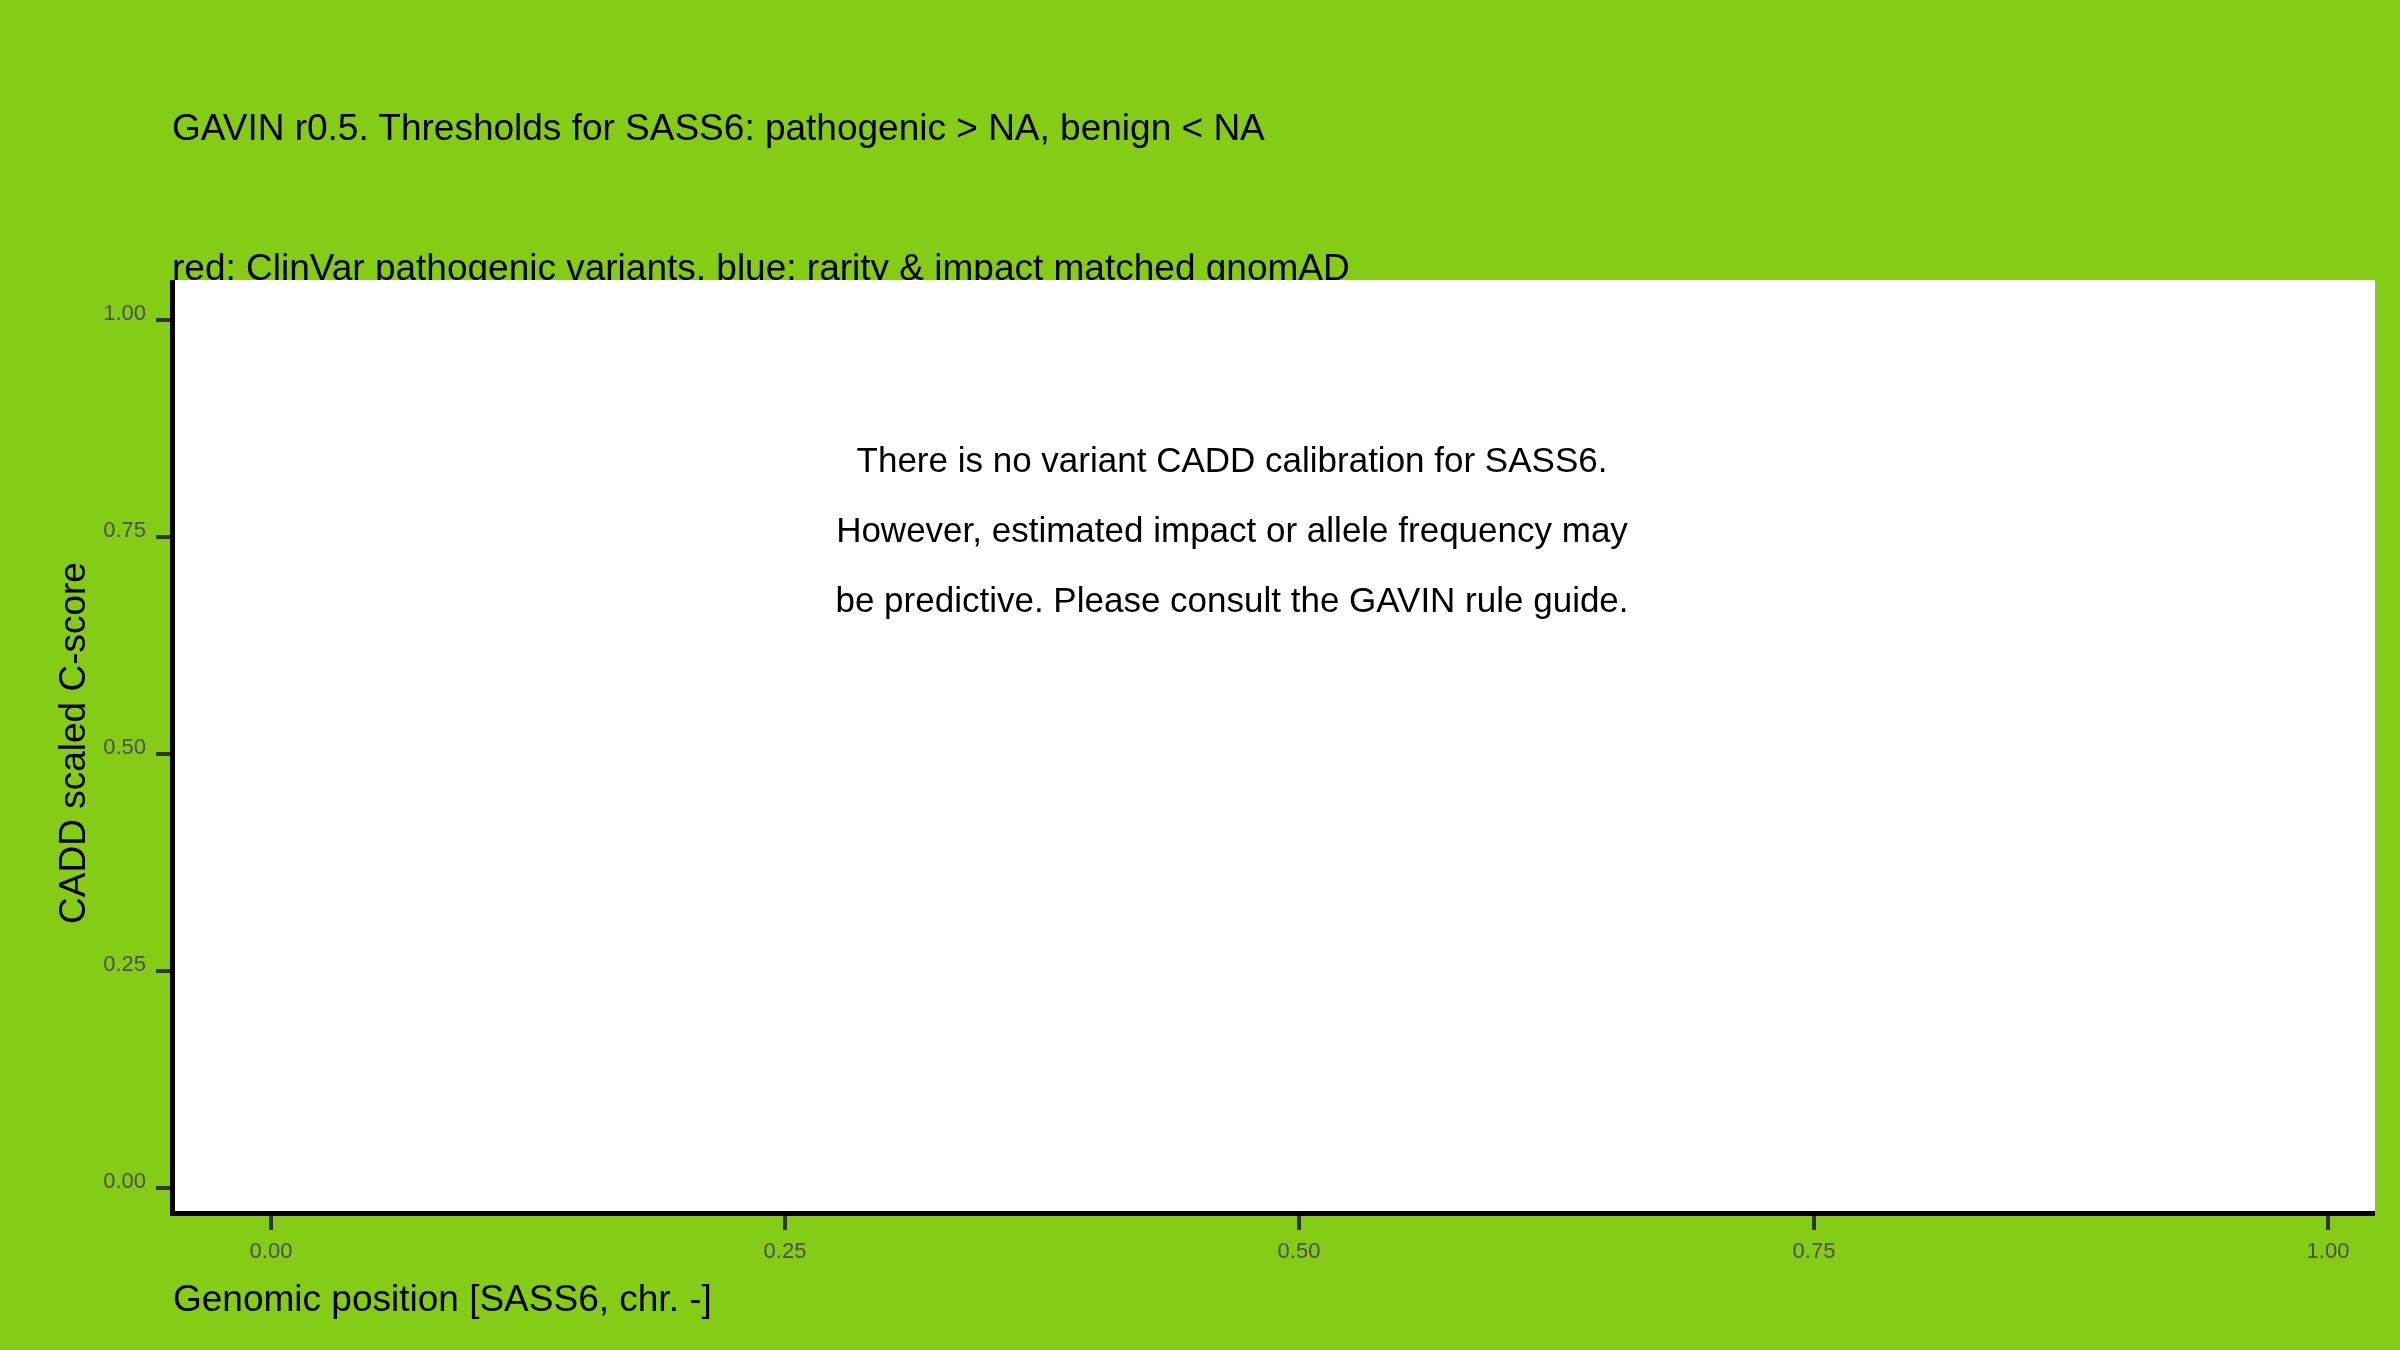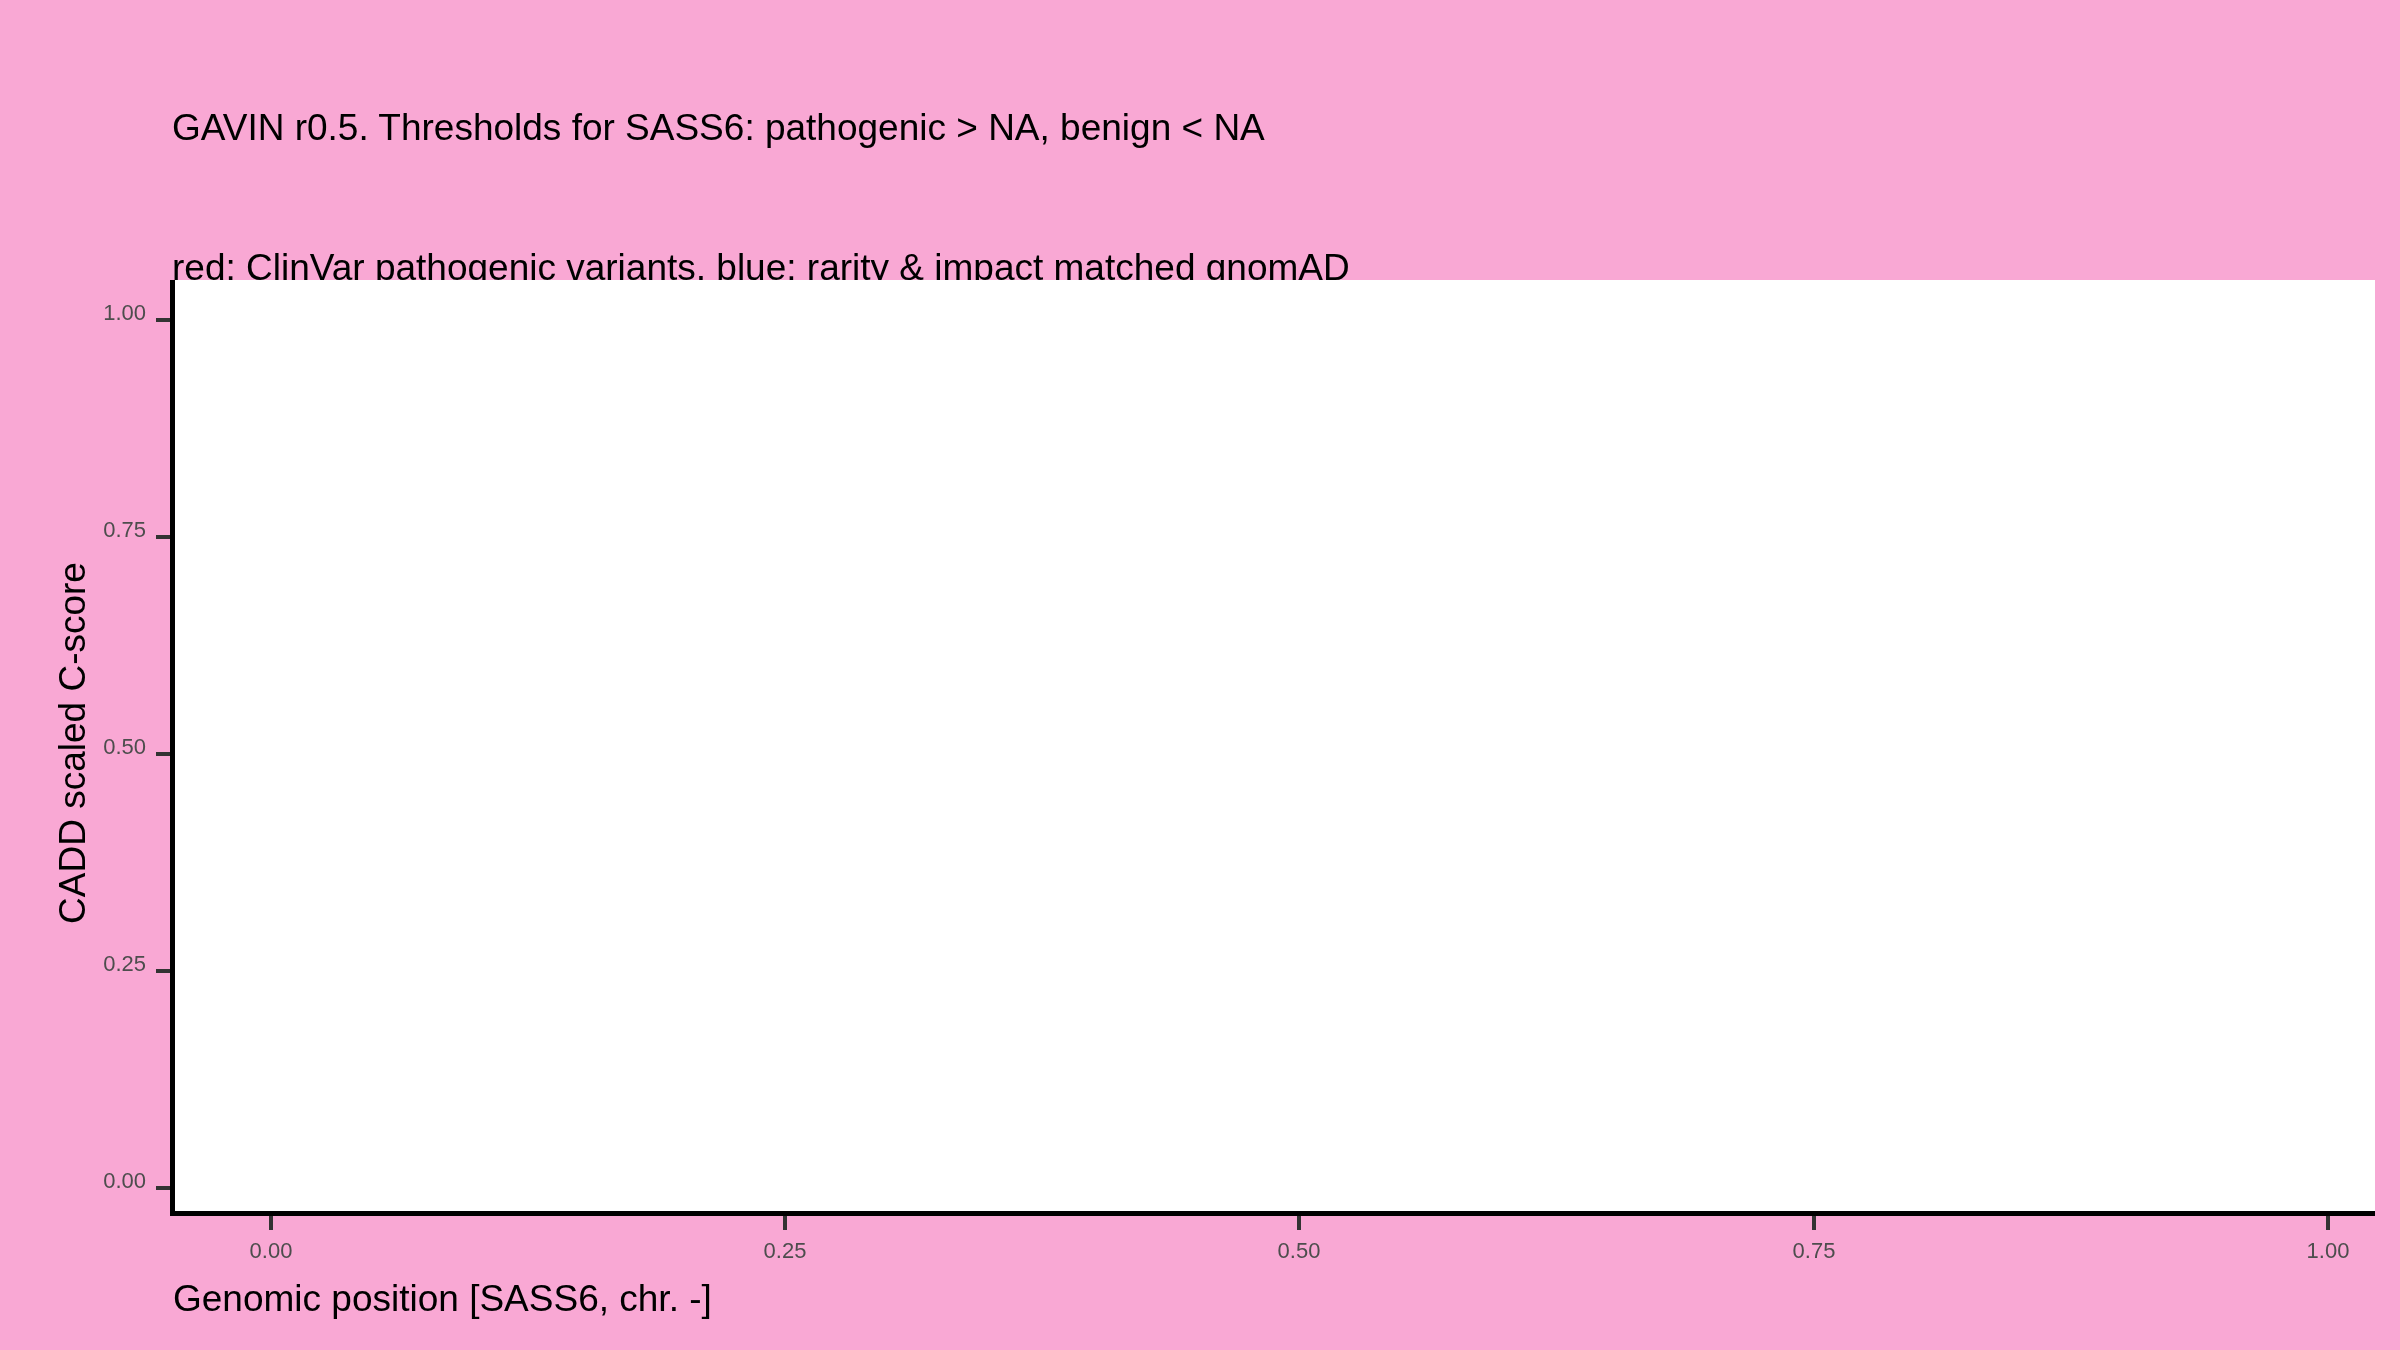--- a/index.html
+++ b/index.html
@@ -10,21 +10,21 @@
   }
   body {
     font-family: "Liberation Sans", sans-serif;
     color: #000000;
   }
 
   #screen {
     position: relative;
     width: 2400px;
     height: 1350px;
-    background: #f9a8d4;
+    background: #84cc16;
     overflow: hidden;
   }
 
   
   .plot-title {
     position: absolute;
     left: 172px;
     top: 12px;
     width: 2100px;
     font-size: 37px;
@@ -171,14 +171,19 @@
 
   <div class="ticklabel ticklabel-x" style="left:191px;  top:1238px;">0.00</div>
   <div class="ticklabel ticklabel-x" style="left:705px;  top:1238px;">0.25</div>
   <div class="ticklabel ticklabel-x" style="left:1219px; top:1238px;">0.50</div>
   <div class="ticklabel ticklabel-x" style="left:1734px; top:1238px;">0.75</div>
   <div class="ticklabel ticklabel-x" style="left:2248px; top:1238px;">1.00</div>
 
   <div class="axis-title-x">Genomic position [SASS6, chr. -]</div>
   <div class="axis-title-y">CADD scaled C-score</div>
 
+  <div class="annotation">
+    <span class="ann-line">There is no variant CADD calibration for SASS6.</span>
+    <span class="ann-line">However, estimated impact or allele frequency may</span>
+    <span class="ann-line">be predictive. Please consult the GAVIN rule guide.</span>
+  </div>
 
 </div>
 
 </body></html>

